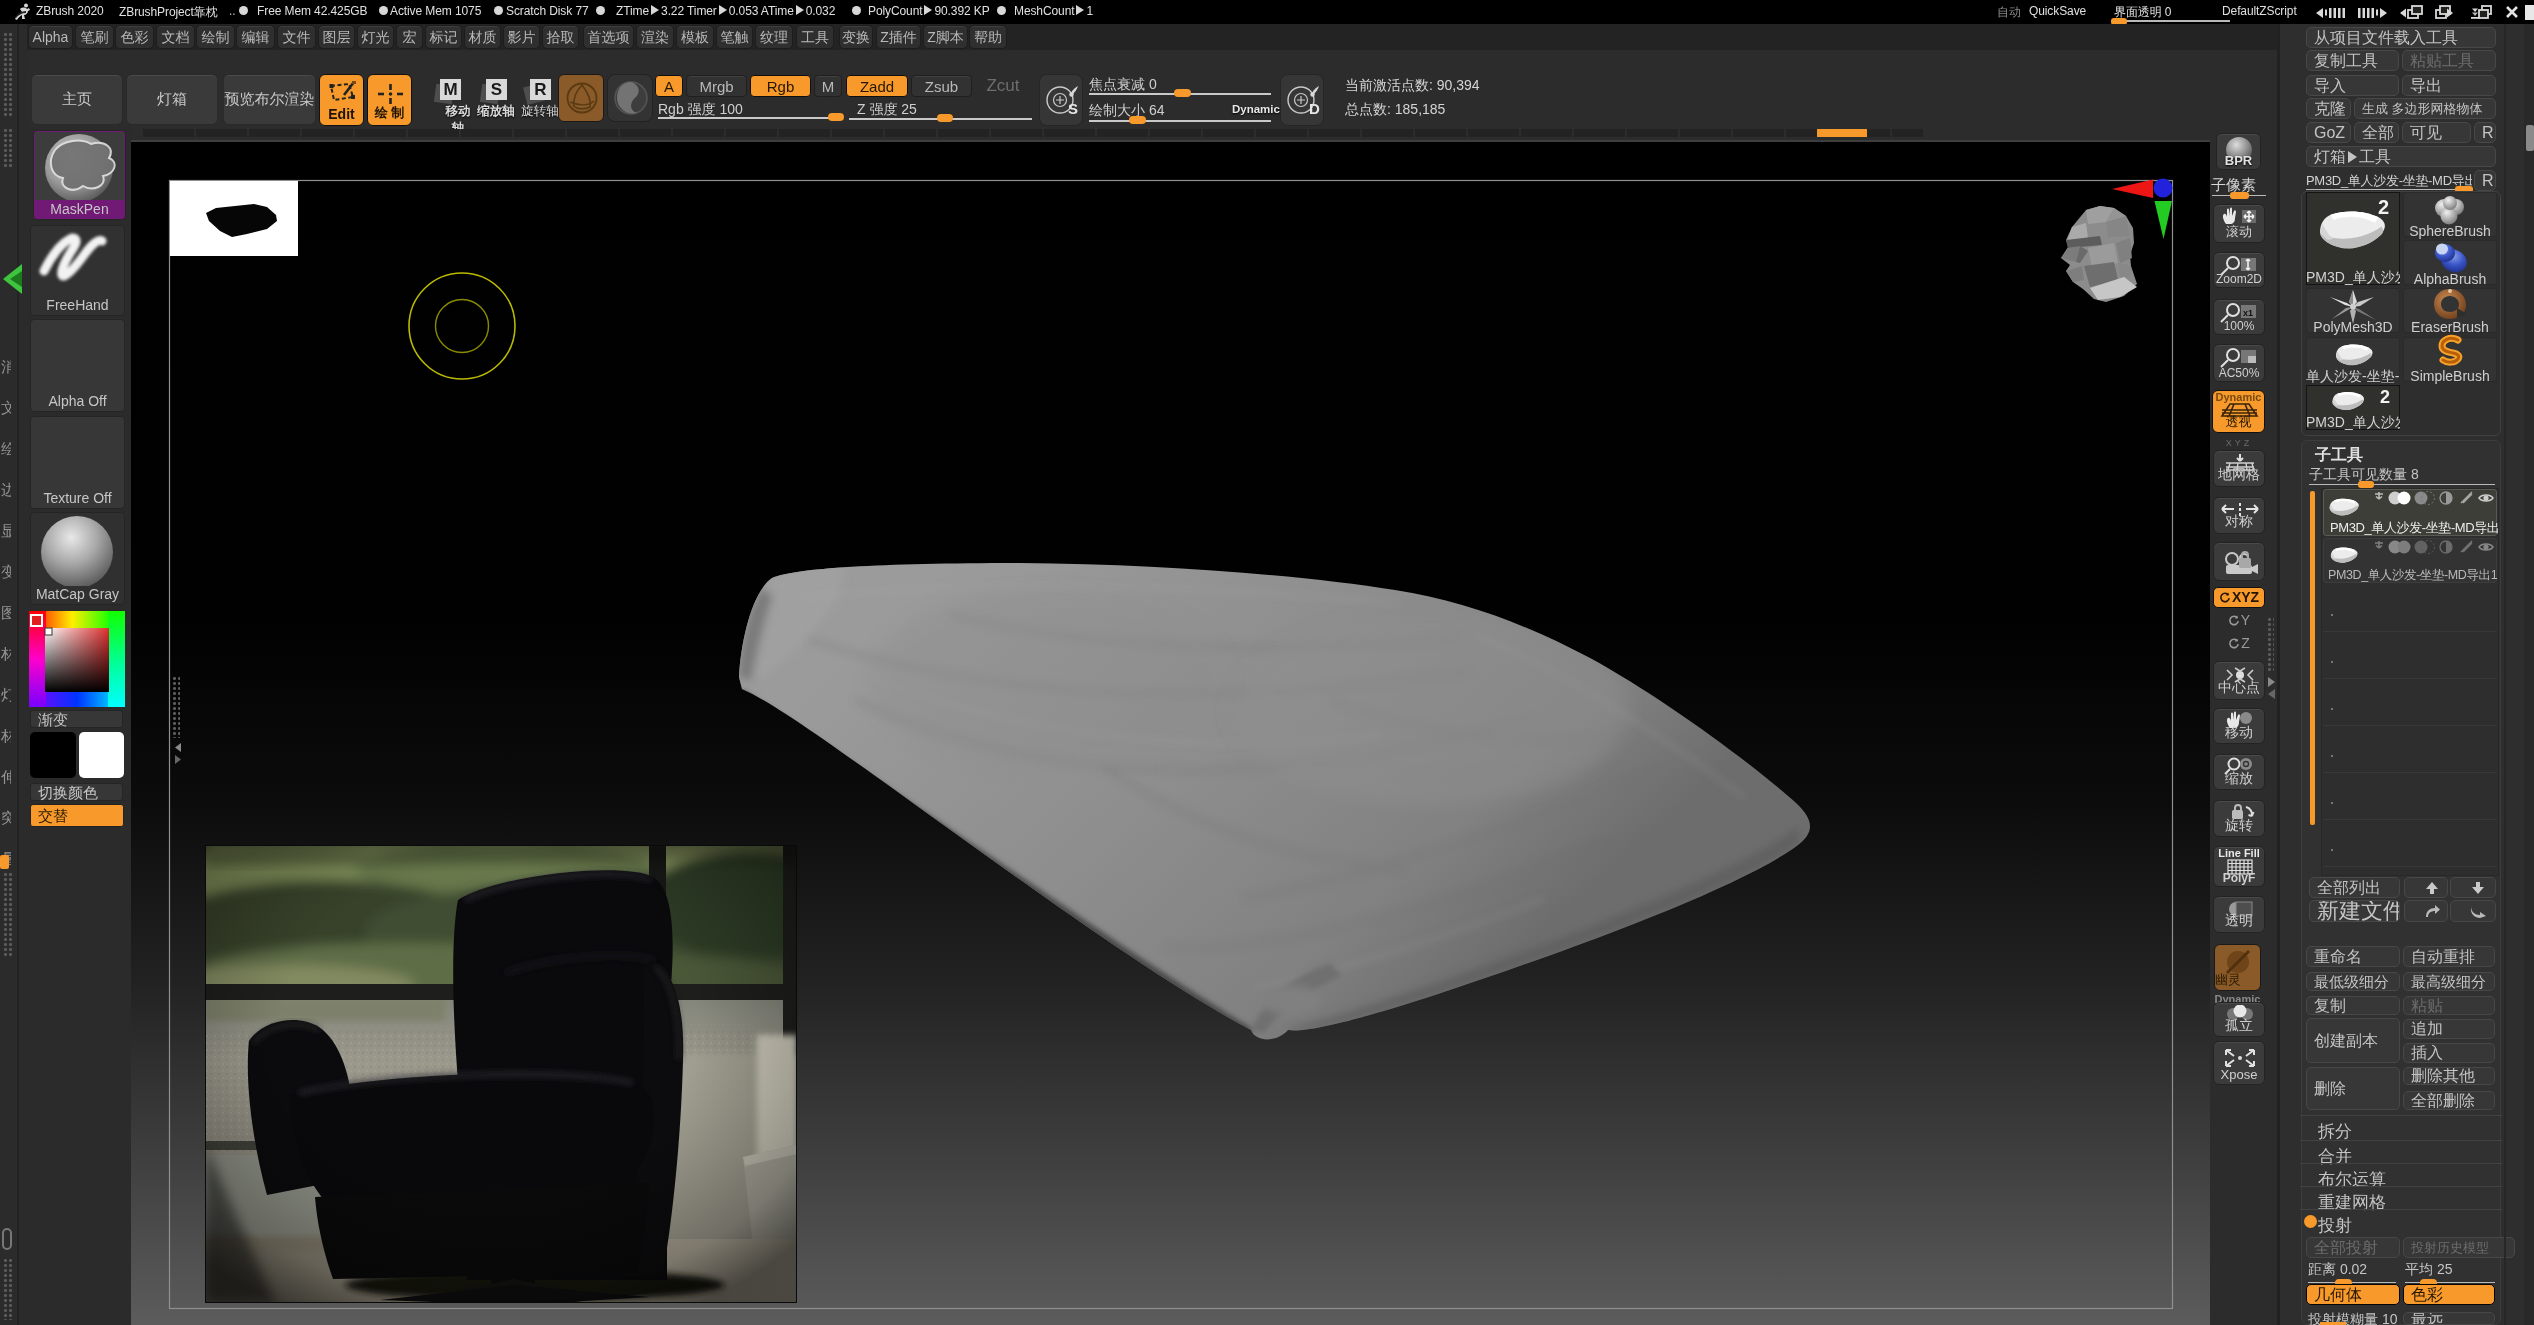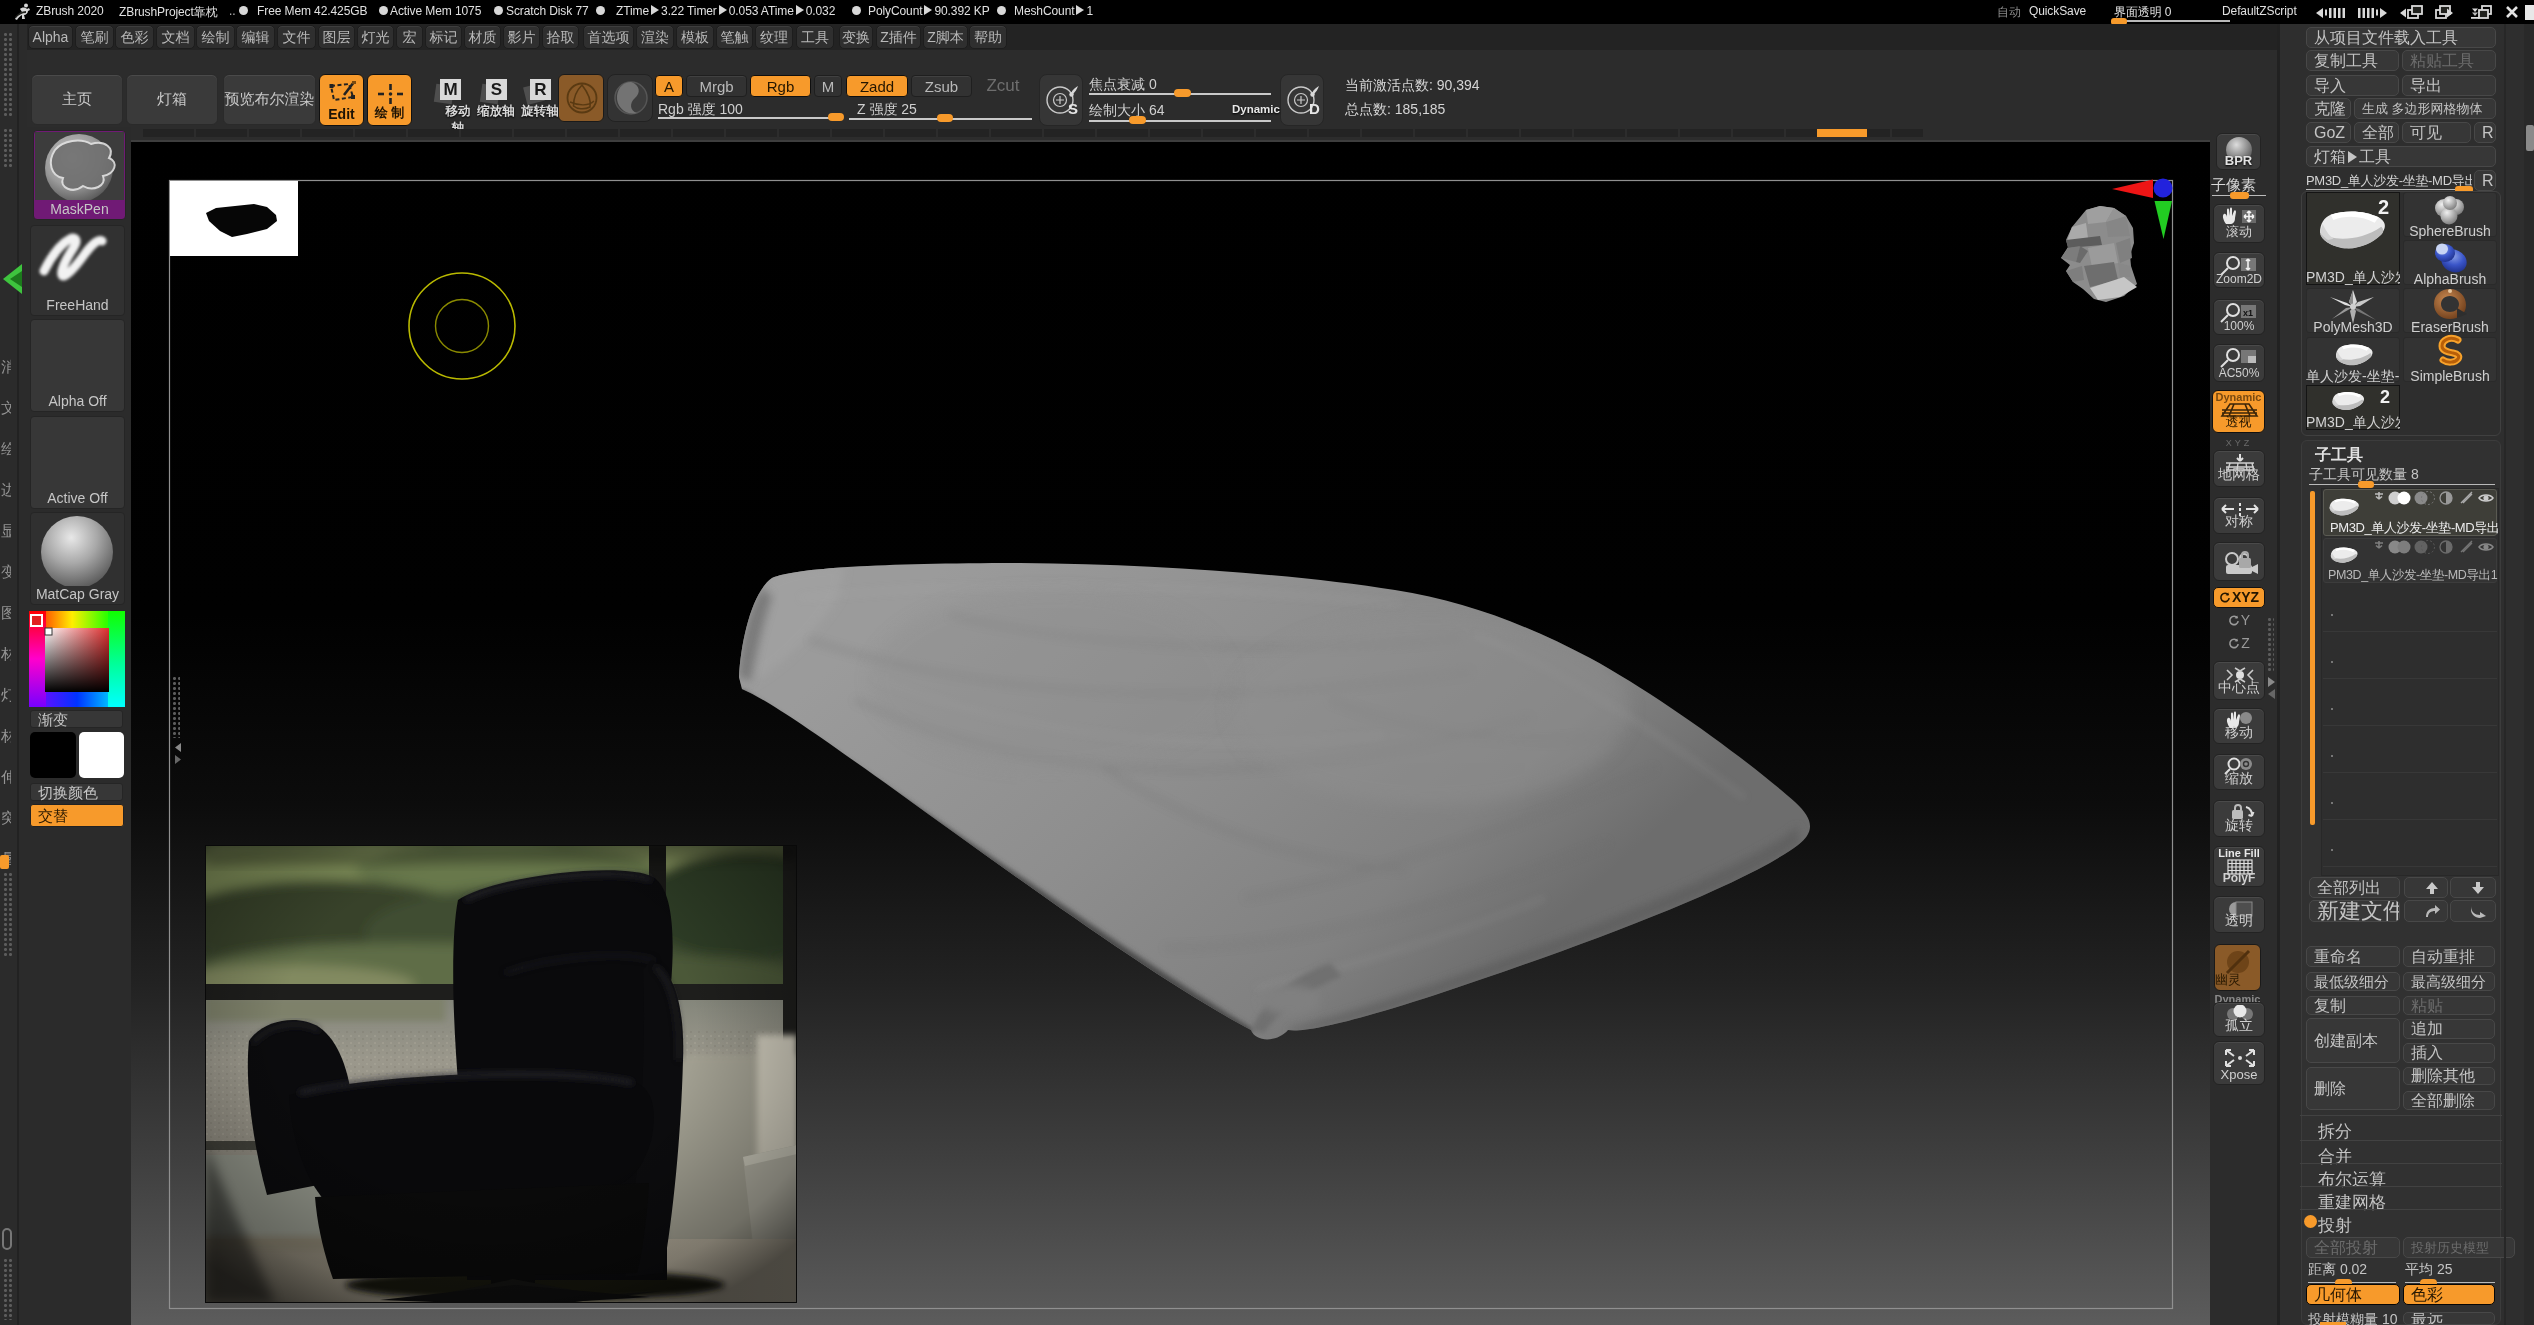--- a/index.html
+++ b/index.html
@@ -153,21 +153,21 @@
 <div class="abs" style="left:16px;right:0;top:24px;text-align:center;color:#dadada;font-size:12.5px;font-weight:bold;text-shadow:0 1px 2px #000">移动轴</div>
   </div>
 <div class="abs" style="left:474px;top:79px;width:44px;height:42px">
 <div class="abs" style="left:7px;top:6px;width:18px;height:18px;background:#4e4e4e;transform:rotate(8deg)"></div>
 <div class="abs" style="left:12px;top:0;width:21px;height:21px;background:#d9d9d9;color:#1a1a1a;font-weight:bold;font-size:17px;text-align:center;line-height:22px">S</div>
 <div class="abs" style="left:0;right:0;top:24px;text-align:center;color:#dadada;font-size:12.5px;font-weight:bold;text-shadow:0 1px 2px #000">缩放轴</div>
   </div>
 <div class="abs" style="left:518px;top:79px;width:44px;height:42px">
 <div class="abs" style="left:7px;top:6px;width:18px;height:18px;background:#4e4e4e;transform:rotate(-14deg)"></div>
 <div class="abs" style="left:12px;top:0;width:21px;height:21px;background:#d9d9d9;color:#1a1a1a;font-weight:bold;font-size:17px;text-align:center;line-height:22px">R</div>
-<div class="abs" style="left:0;right:0;top:24px;text-align:center;color:#dadada;font-size:12.5px;font-weight:bold;text-shadow:0 1px 2px #000">旋转轴</div>
+<div class="abs" style="left:0;right:0;top:24px;text-align:center;color:#dadada;font-size:12.5px;font-weight:normal;text-shadow:0 1px 2px #000">旋转轴</div>
   </div>
 <div class="abs" style="left:558px;top:74px;width:46px;height:48px;background:#8a5a28;border:1px solid #1a1a1a;border-radius:6px">
 <svg class="abs" style="left:6px;top:5px" width="34" height="36" viewBox="0 0 34 36">
 <circle cx="17" cy="18" r="14.5" fill="none" stroke="#5a3a12" stroke-width="1.8"></circle>
 <path d="M17 5 C24 14 26 22 25 27 C19 30 12 29 8.5 26 C8.5 18 12 10 17 5 Z" fill="none" stroke="#5a3a12" stroke-width="1.6"></path>
 <path d="M5 22 C14 26 24 26 29 21" fill="none" stroke="#5a3a12" stroke-width="1.4"></path>
     </svg>
   </div>
 <div class="abs" style="left:607px;top:74px;width:46px;height:48px;background:#333;border:1px solid #222;border-radius:8px">
 <svg class="abs" style="left:5px;top:4px" width="36" height="38" viewBox="0 0 36 38">
@@ -267,21 +267,21 @@
 <div class="cell" style="left:30px;top:225px;width:95px;height:91px;background:#313131">
 <svg class="abs" style="left:1px;top:1px" width="91" height="70" viewBox="0 0 91 70">
 <path d="M12 44 C20 28 30 16 38 12 C44 9 46 14 42 20 C34 32 28 44 30 48 C32 52 42 42 52 28 C60 17 66 12 70 14" fill="none" stroke="#f2f2f2" stroke-width="9" stroke-linecap="round" filter="blur(1.5px)"></path>
 </svg>
     <div class="cellab" style="bottom:2px">FreeHand</div>
   </div>
 <div class="cell" style="left:30px;top:319px;width:95px;height:93px">
     <div class="cellab" style="bottom:2px">Alpha Off</div>
   </div>
 <div class="cell" style="left:30px;top:416px;width:95px;height:93px">
-    <div class="cellab" style="bottom:2px">Active Off</div>
+    <div class="cellab" style="bottom:2px">Texture Off</div>
   </div>
 <div class="cell" style="left:30px;top:512px;width:95px;height:93px;background:#303030">
 <svg class="abs" style="left:1px;top:1px" width="91" height="72" viewBox="0 0 91 72">
 <defs>
         <radialGradient id="mc" cx="42%" cy="30%" r="72%">
 <stop offset="0" stop-color="#e8e8e8"></stop>
           <stop offset="0.5" stop-color="#a8a8a8"></stop>
           <stop offset="1" stop-color="#5a5a5a"></stop>
         </radialGradient>
       </defs>

